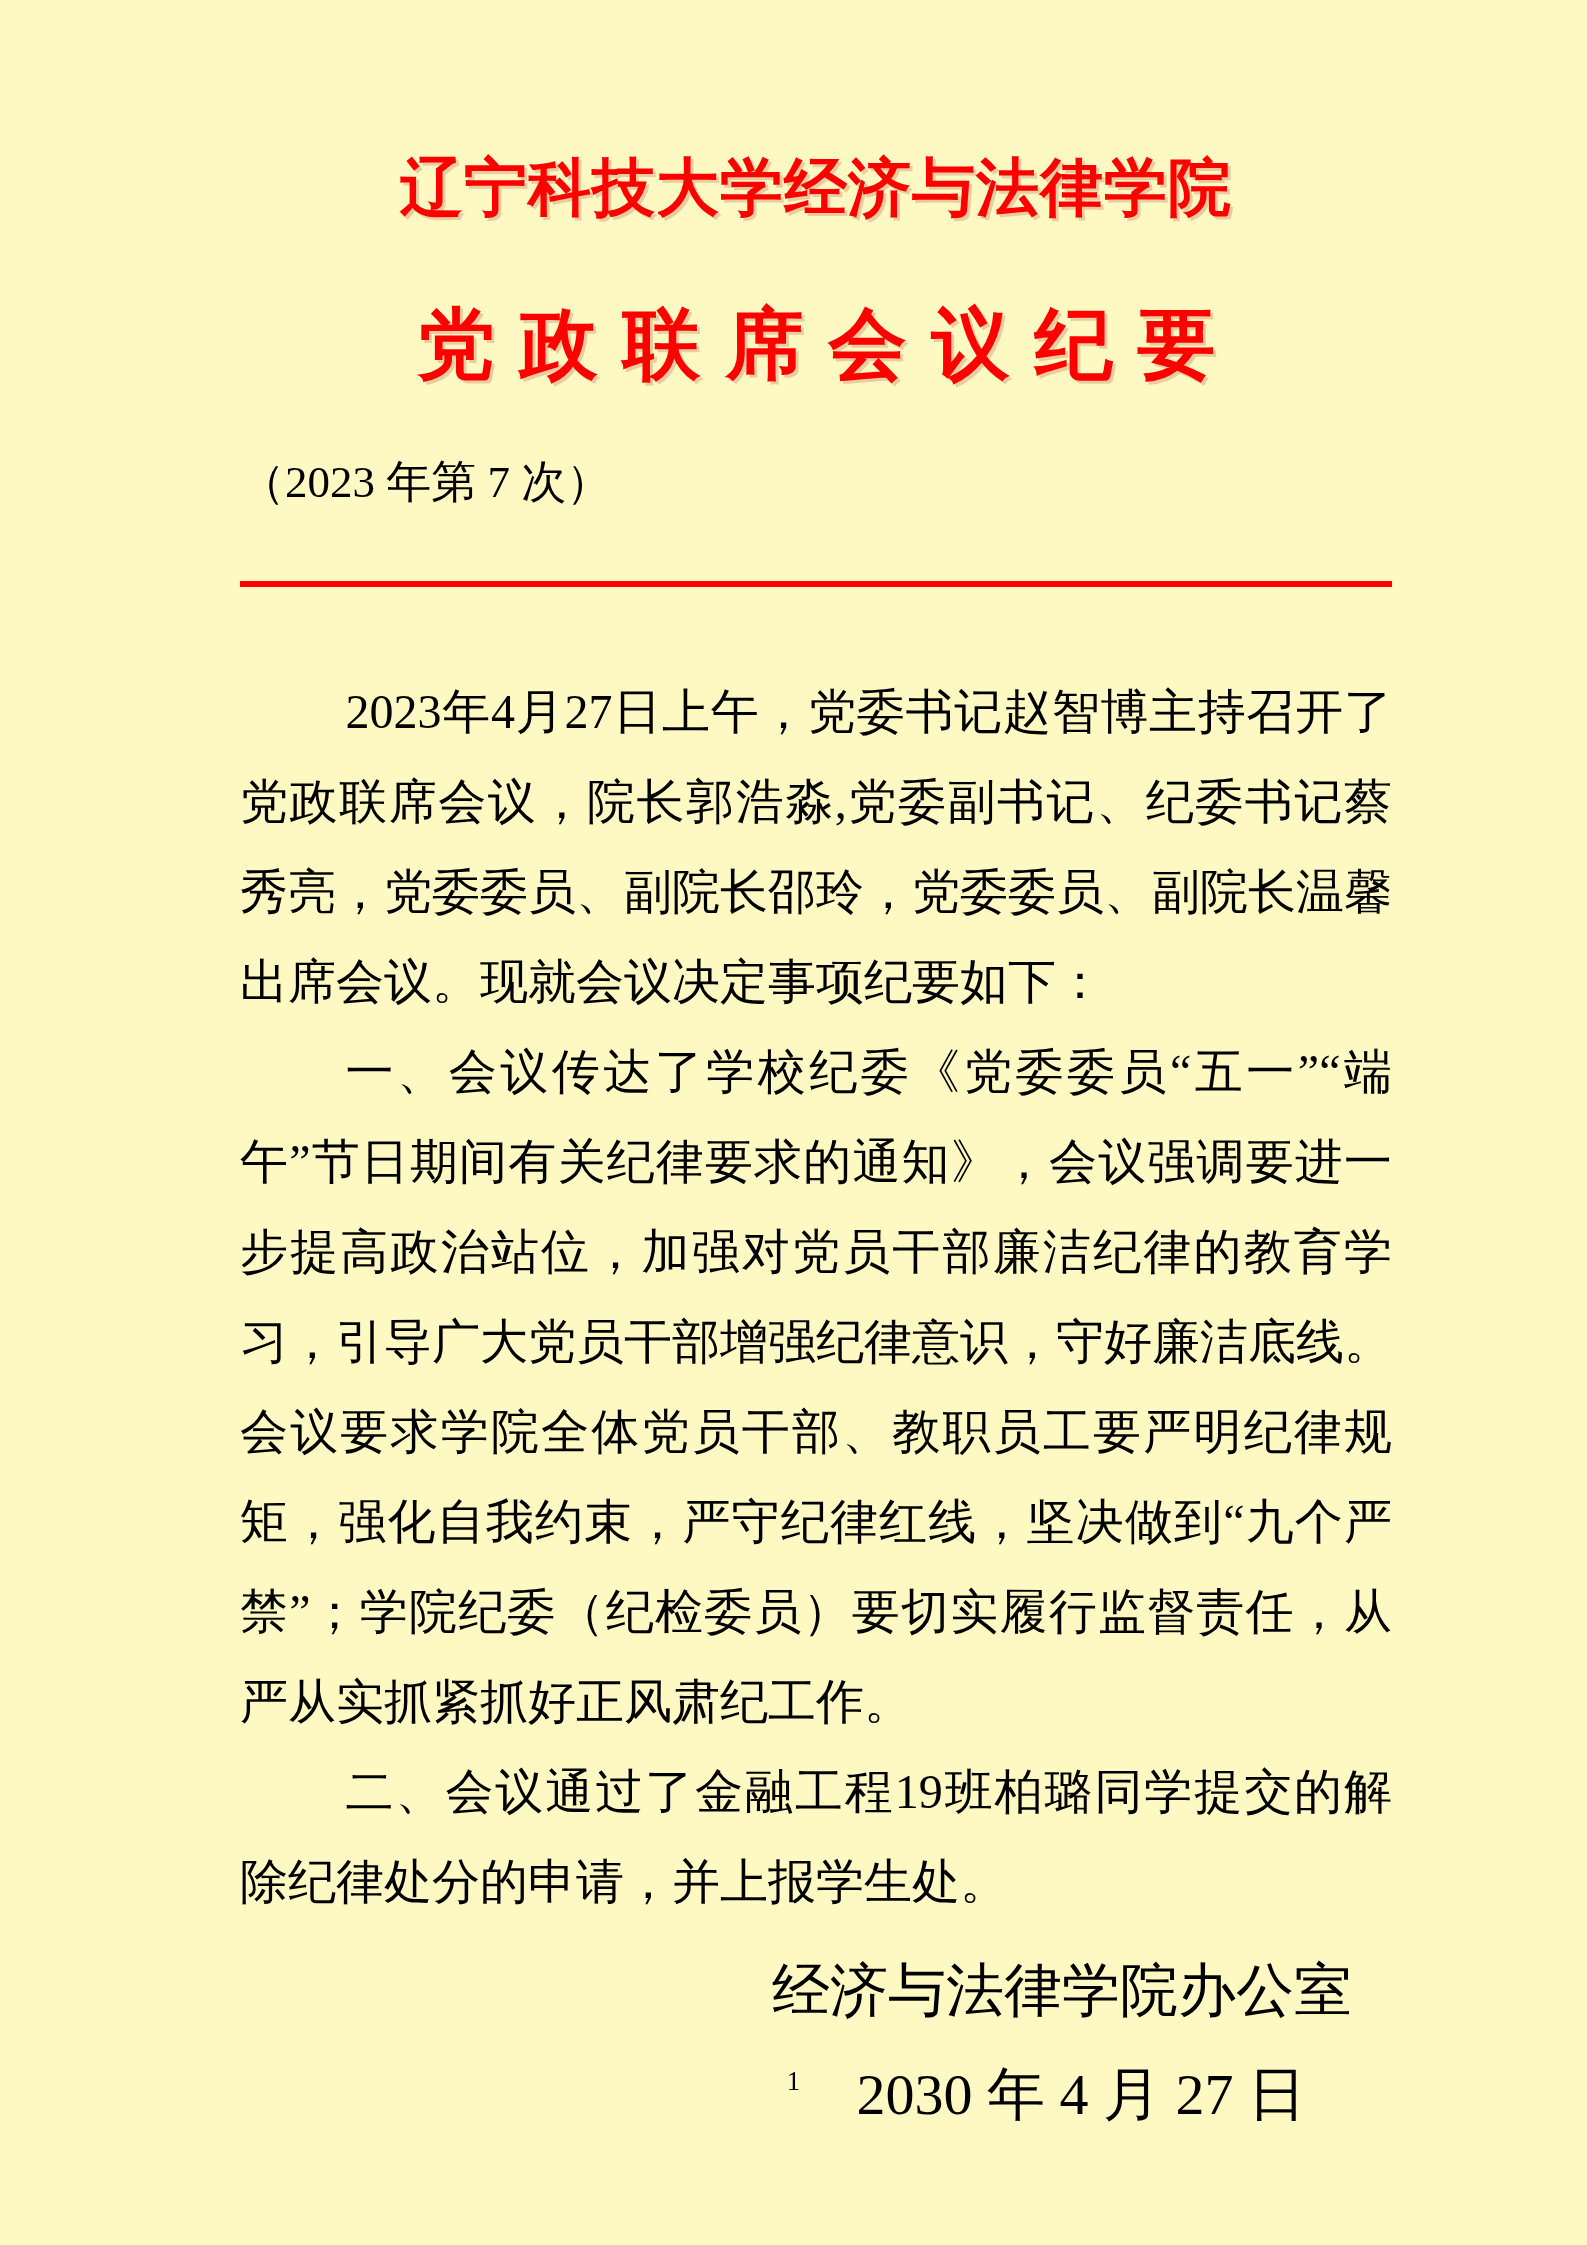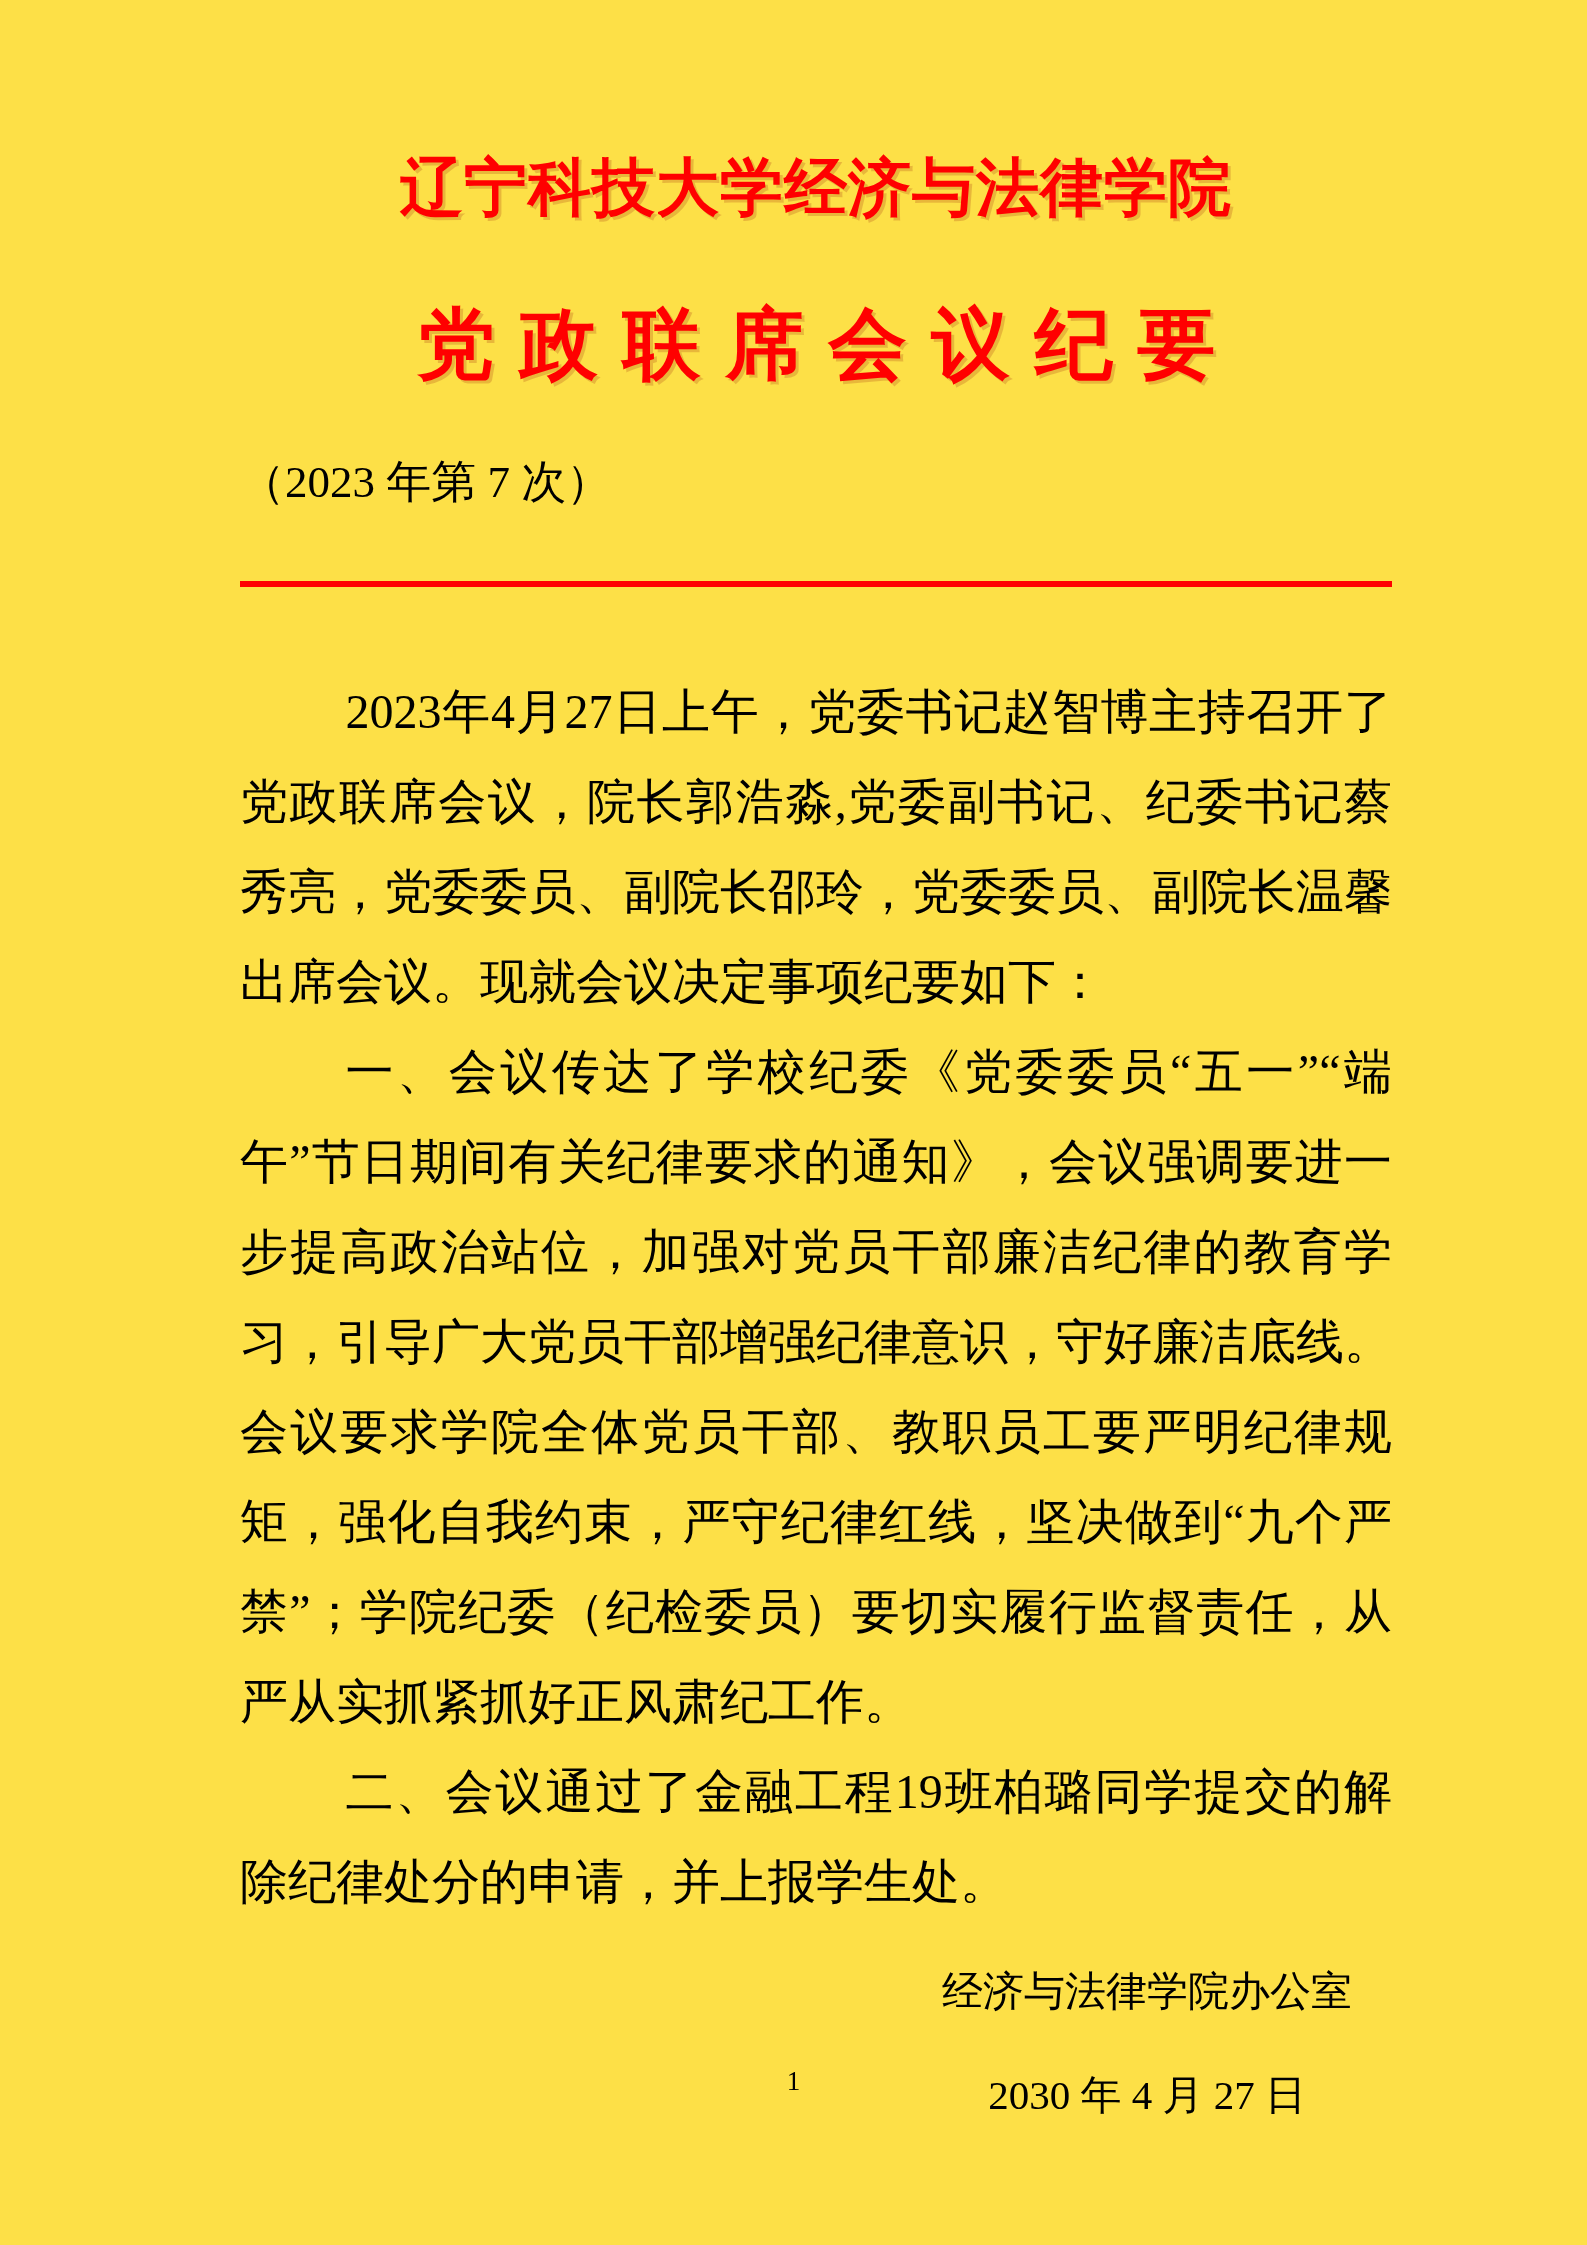--- a/index.html
+++ b/index.html
@@ -4,21 +4,21 @@
 <style>
   html, body {
     margin: 0;
     padding: 0;
     background: #ffffff;
   }
   .page {
     position: relative;
     width: 1587px;
     height: 2245px;
-    background: #fde047;
+    background: #fef9c3;
     overflow: hidden;
     font-family: "Liberation Serif", "DejaVu Serif", serif;
     color: #000000;
   }
   .content {
     padding-left: 240px;
     padding-right: 195px;
   }
   .title-line1 {
     margin-top: 150px;
@@ -64,21 +64,21 @@
     text-align: justify;
     letter-spacing: 0;
   }
   .body-text p {
     margin: 0;
     padding: 0;
     text-indent: 2.2em;
   }
   .signature {
     margin-top: 12px;
-    font-size: 41px;
+    font-size: 58px;
     line-height: 104px;
   }
   .signature .office {
     text-align: right;
     padding-right: 40px;
   }
   .signature .date {
     text-align: right;
     padding-right: 86px;
   }

